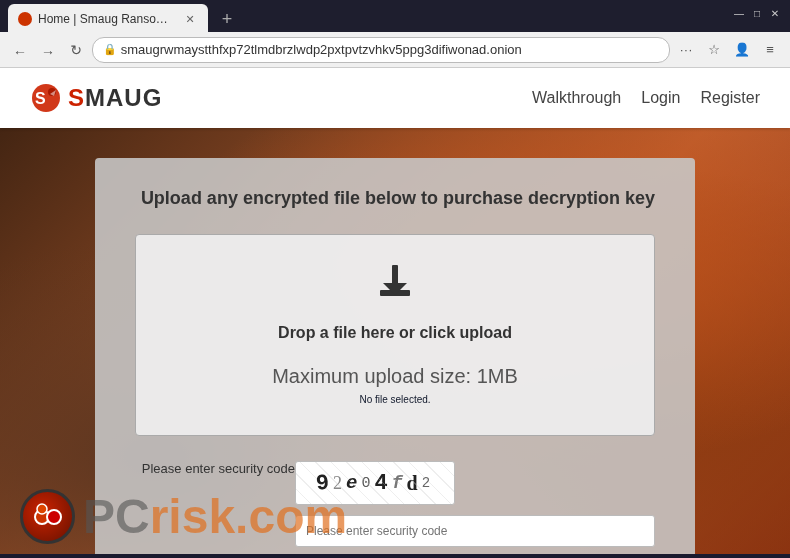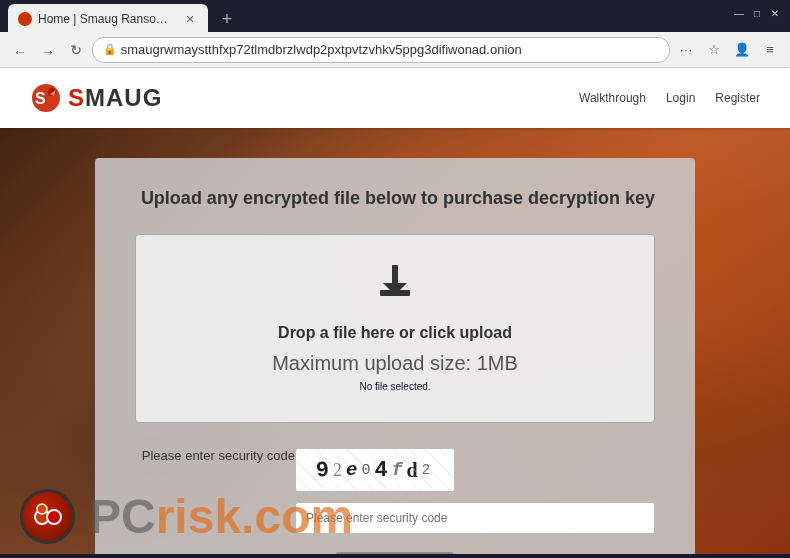--- a/index.html
+++ b/index.html
@@ -141,21 +141,21 @@
     }
     .logo-text {
       font-size: 24px; font-weight: bold; color: #333; letter-spacing: 1px;
     }
     .logo-letter-s { color: #cc2200; }
     .site-nav {
       margin-left: auto;
       display: flex; gap: 20px; align-items: center;
     }
     .nav-link {
-      font-size: 12px; color: #444; text-decoration: none; cursor: pointer;
+      font-size: 16px; color: #444; text-decoration: none; cursor: pointer;
     }
 
     
     .main-content {
       position: relative;
       z-index: 5;
       display: flex;
       justify-content: center;
       padding: 30px 20px;
     }
@@ -185,21 +185,21 @@
     }
     .upload-icon {
       font-size: 36px;
       color: #333;
       margin-bottom: 10px;
     }
     .upload-title {
       font-size: 16px;
       font-weight: bold;
       color: #333;
-      margin-bottom: 10px;
+      margin-bottom: 23px;
     }
     .upload-subtitle {
       font-size: 20px;
       color: #555;
       margin-bottom: 6px;
     }
     .upload-status {
       font-size: 10px;
       color: #0f172a;
     }
@@ -296,21 +296,21 @@
     }
 
     
     .watermark {
       position: absolute;
       bottom: 10px;
       left: 20px;
       z-index: 20;
       display: flex;
       align-items: center;
-      gap: 14px;
+      gap: 8px;
     }
     .watermark-circle {
       width: 55px; height: 55px;
       background: radial-gradient(circle at 40% 40%, #cc2200, #661100);
       border-radius: 50%;
       display: flex; align-items: center; justify-content: center;
       border: 3px solid #333;
     }
     .watermark-text {
       font-family: 'Arial Black', Impact, sans-serif;

